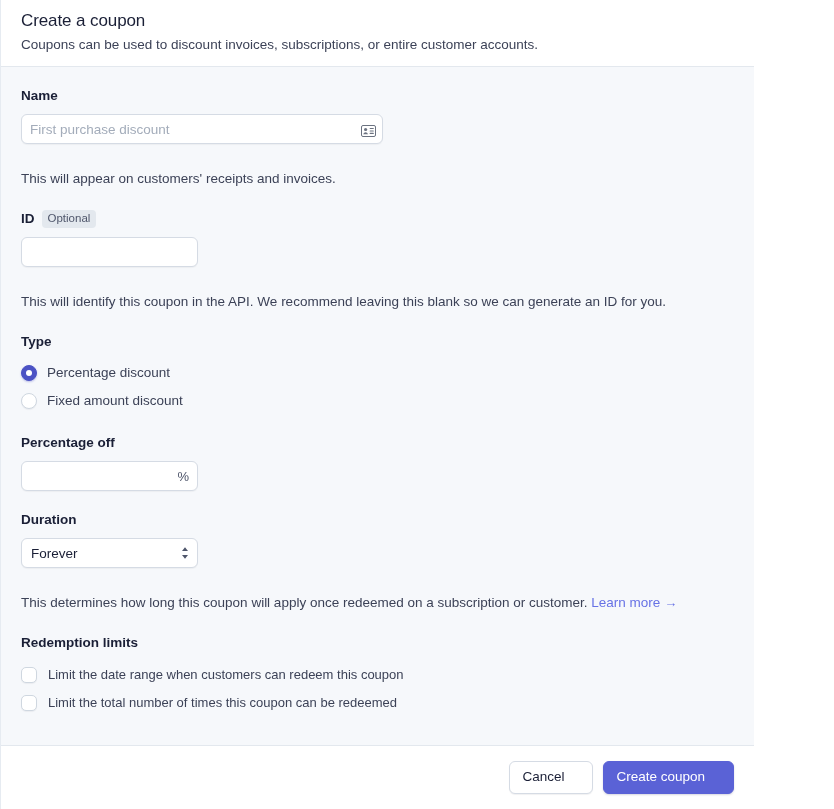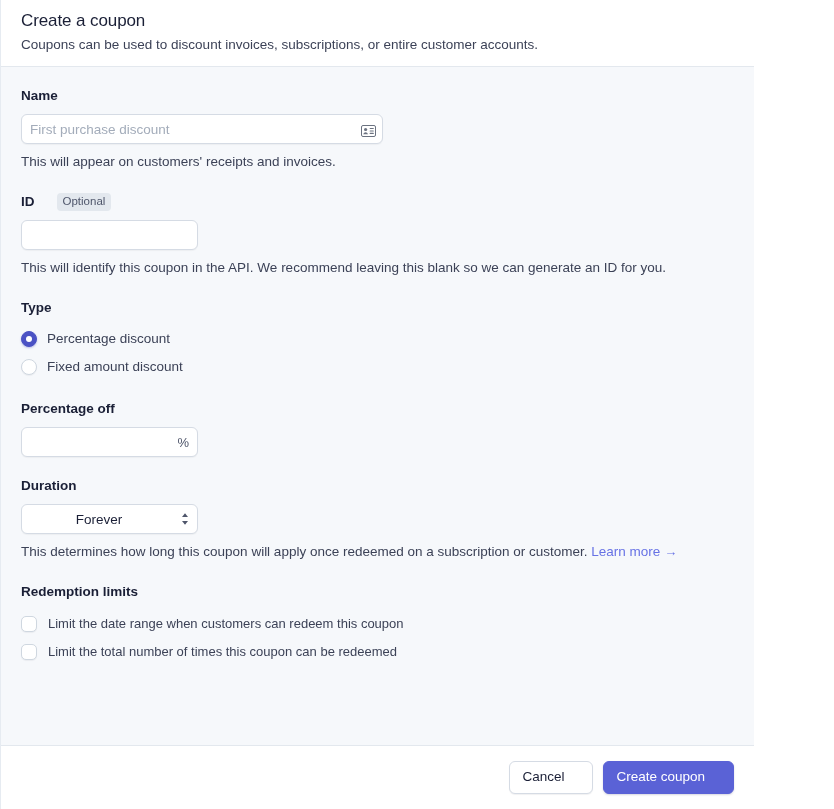--- a/index.html
+++ b/index.html
@@ -59,40 +59,40 @@
     display: block;
     font-size: 13.5px;
     font-weight: 700;
     color: #1a1f36;
     line-height: 18px;
     margin-bottom: 9px;
   }
   .label-row {
     display: flex;
     align-items: flex-start;
-    gap: 22px;
+    gap: 7px;
     margin-bottom: 9px;
   }
   .label-row .label { margin-bottom: 0; }
   .badge {
     display: inline-block;
     font-size: 11.5px;
     font-weight: 400;
     color: #4f566b;
     background: #e3e8ee;
     border-radius: 4px;
     padding: 2px 6px 3px 6px;
     line-height: 13px;
   }
 
   .help-text {
     font-size: 13.5px;
     color: #3c4257;
     line-height: 18px;
-    margin-top: 9px;
+    margin-top: 26px;
   }
 
   
   .input-wrap {
     position: relative;
     display: inline-block;
   }
   .input-wrap.w-name { width: 362px; }
   .input-wrap.w-id   { width: 177px; }
   .input-wrap.w-pct  { width: 177px; }
@@ -186,21 +186,20 @@
     height: 30px;
     display: flex;
     align-items: center;
     font-size: 13.5px;
     color: #1a1f36;
     background: #ffffff;
     border: 1px solid #d5dbe4;
     border-radius: 6px;
     padding: 0 30px 0 9px;
     box-shadow: 0 1px 1px rgba(16,22,38,0.04);
-    justify-content: center;
   }
   .select-chevrons {
     position: absolute;
     right: 8px;
     top: 50%;
     transform: translateY(-50%);
     width: 10px;
     height: 14px;
     pointer-events: none;
   }

